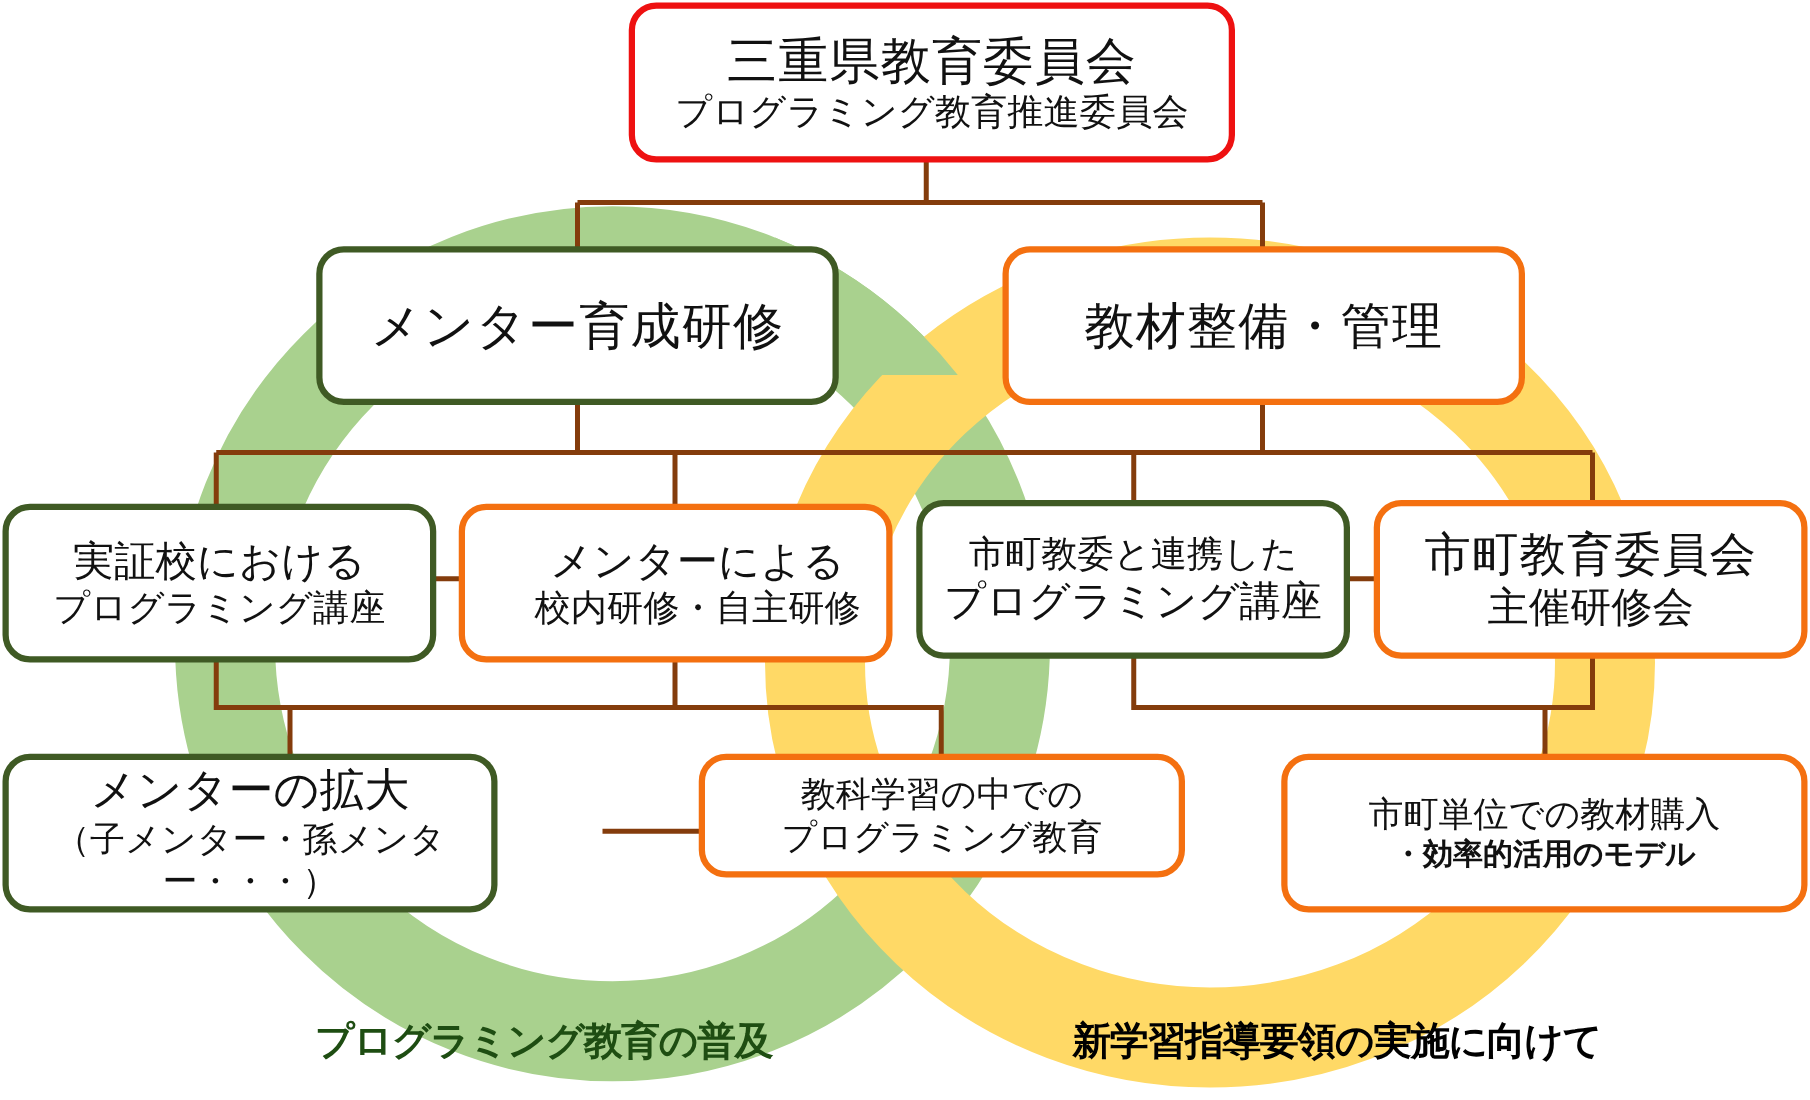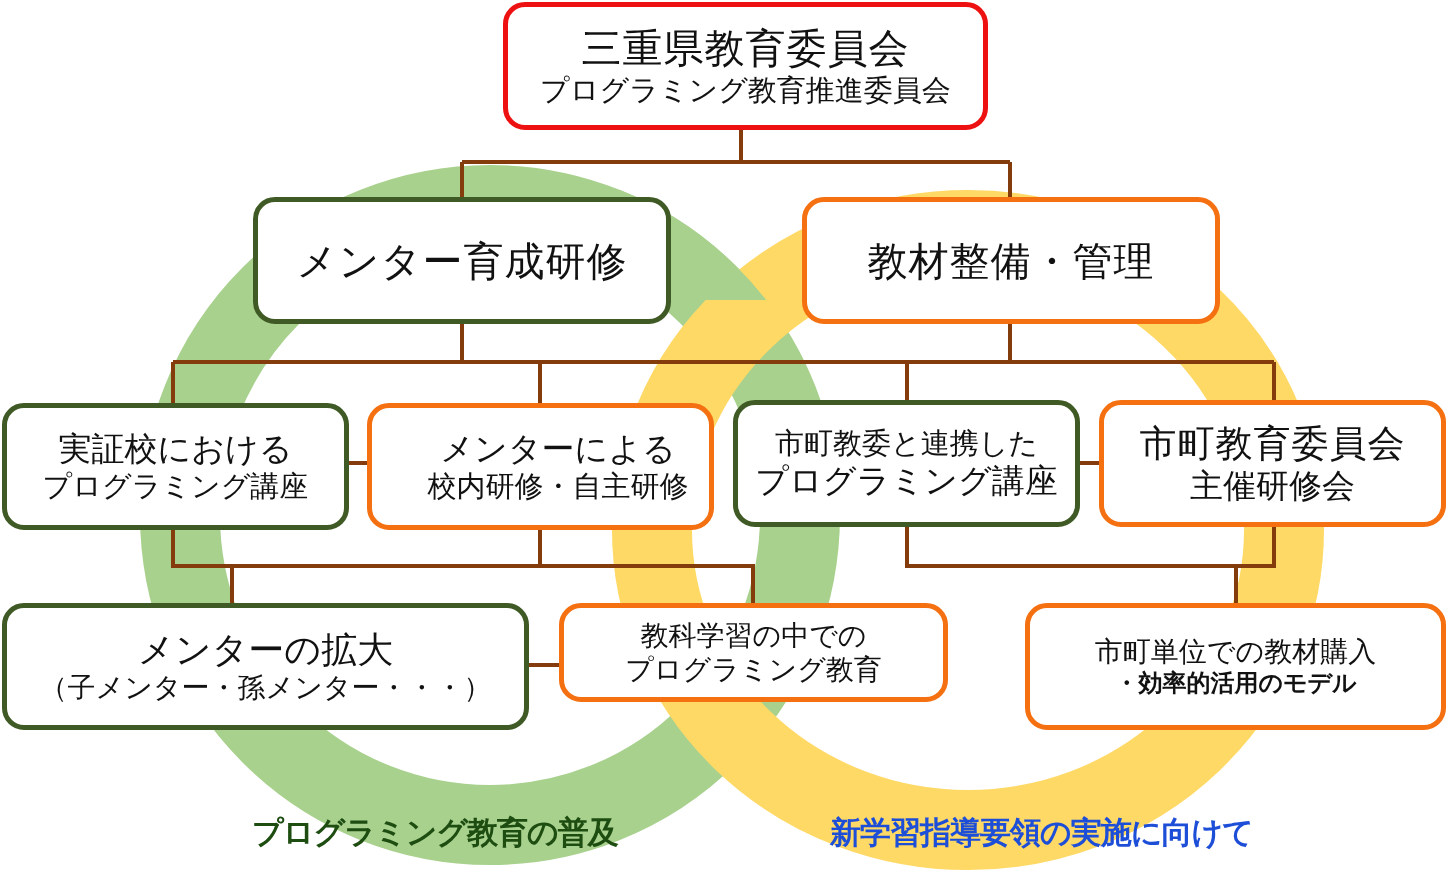--- a/index.html
+++ b/index.html
@@ -70,27 +70,27 @@
 </div>
 <div class="box b-green" style="left: 733px; top: 400px; width: 347px; height: 127px; border-color: rgb(63, 90, 36);">
   <div class="t-m">市町教委と連携した</div>
   <div class="t-l">プログラミング講座</div>
 </div>
 <div class="box b-orange" style="left: 1099px; top: 400px; width: 347px; height: 127px; border-color: rgb(244, 112, 16);">
   <div class="t-xl" style="font-size:37px;">市町教育委員会</div>
   <div class="t-l">主催研修会</div>
 </div>
 
-<div class="box b-green" style="left: 2px; top: 603px; width: 527px; height: 127px; border-color: rgb(63, 90, 36);">
+<div class="box b-green" style="left: 2px; top: 603px; width: 396px; height: 127px; border-color: rgb(63, 90, 36);">
   <div class="t-l" style="font-size:36px;">メンターの拡大</div>
   <div class="t-s" style="font-size:28px;">（子メンター・孫メンター・・・）</div>
 </div>
 <div class="box b-orange" style="left: 559px; top: 603px; width: 389px; height: 99px; border-color: rgb(244, 112, 16);">
   <div class="t-s" style="font-size:28px;">教科学習の中での</div>
   <div class="t-s" style="font-size:28px;">プログラミング教育</div>
 </div>
 <div class="box b-orange" style="left: 1025px; top: 603px; width: 421px; height: 127px; border-color: rgb(244, 112, 16);">
   <div class="t-s" style="font-size:28px;">市町単位での教材購入</div>
   <div class="t-s" style="font-size:24px;font-weight:bold;">・効率的活用のモデル</div>
 </div>
 
 <div class="caption" style="left: 216px; top: 812px; color: rgb(30, 77, 18); margin-left: 36px;">プログラミング教育の普及</div>
-<div class="caption" style="left: 830px; top: 812px; color: #1d4ed8;">新学習指導要領の実施に向けて</div>
+<div class="caption" style="left: 858px; top: 812px; color: #000000;">新学習指導要領の実施に向けて</div>
 
 </body></html>

